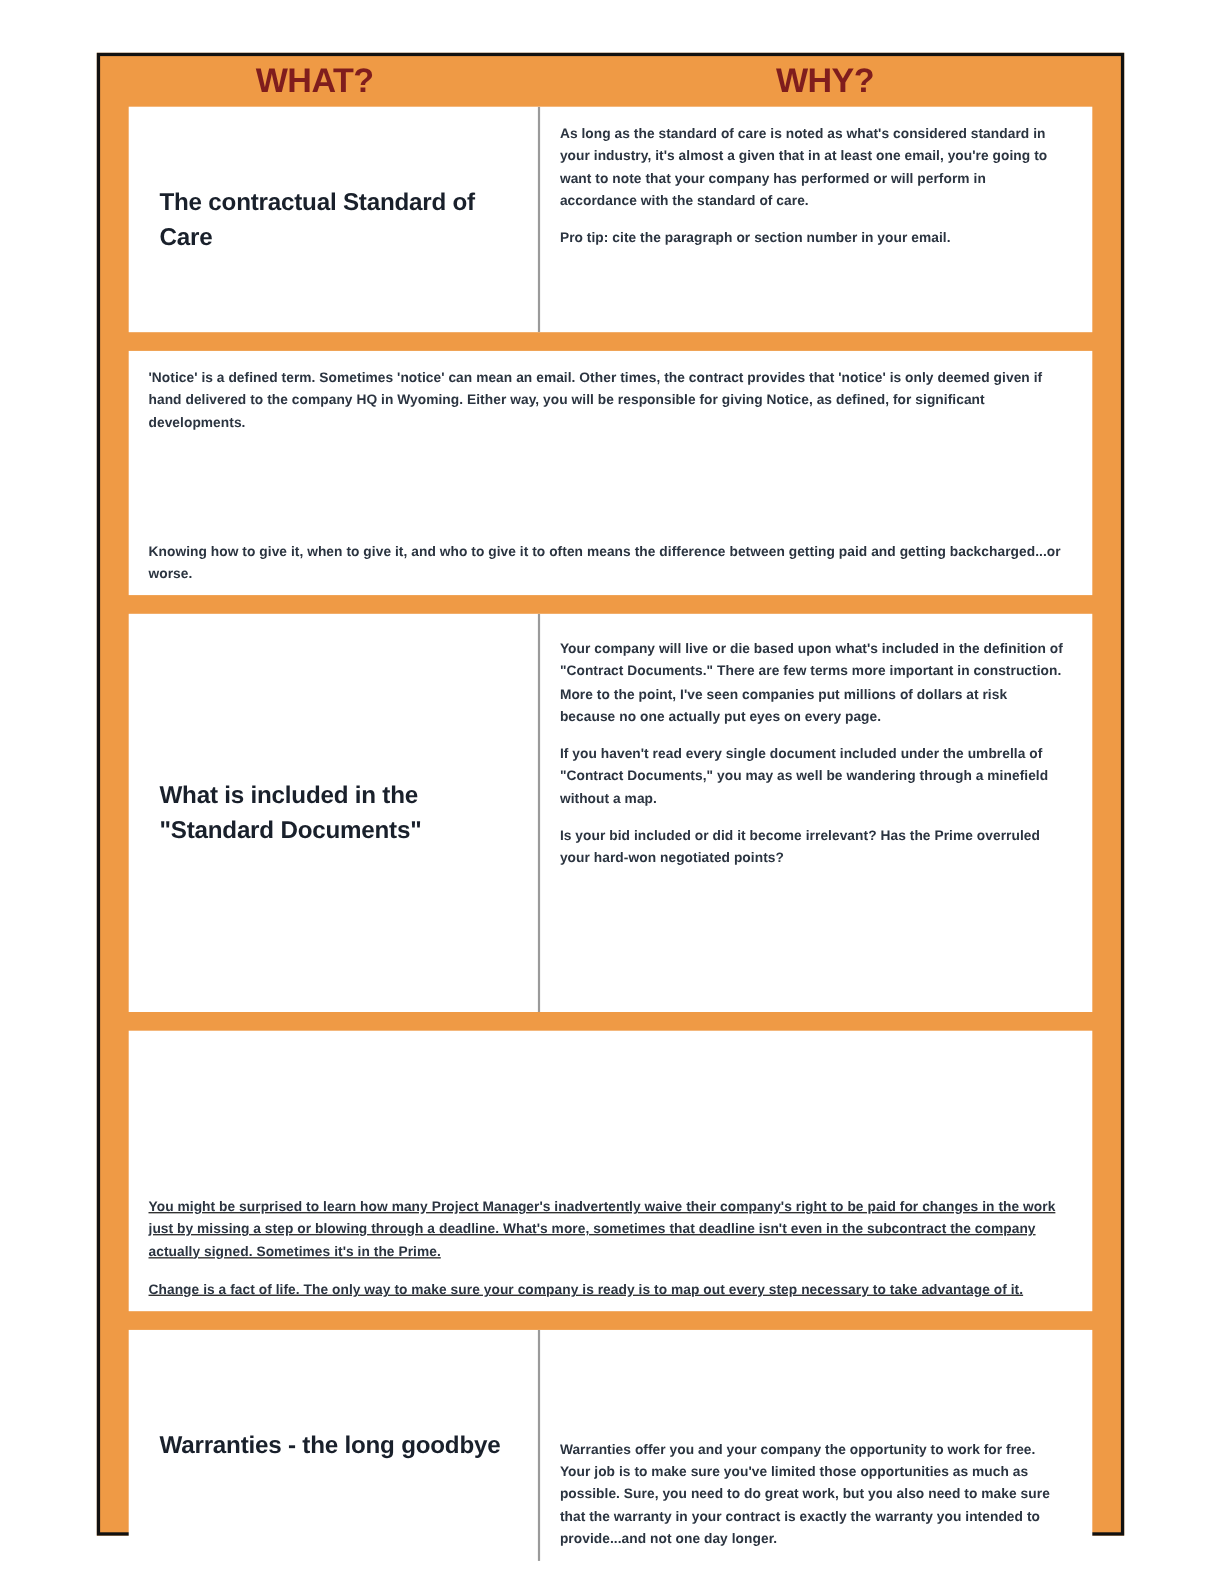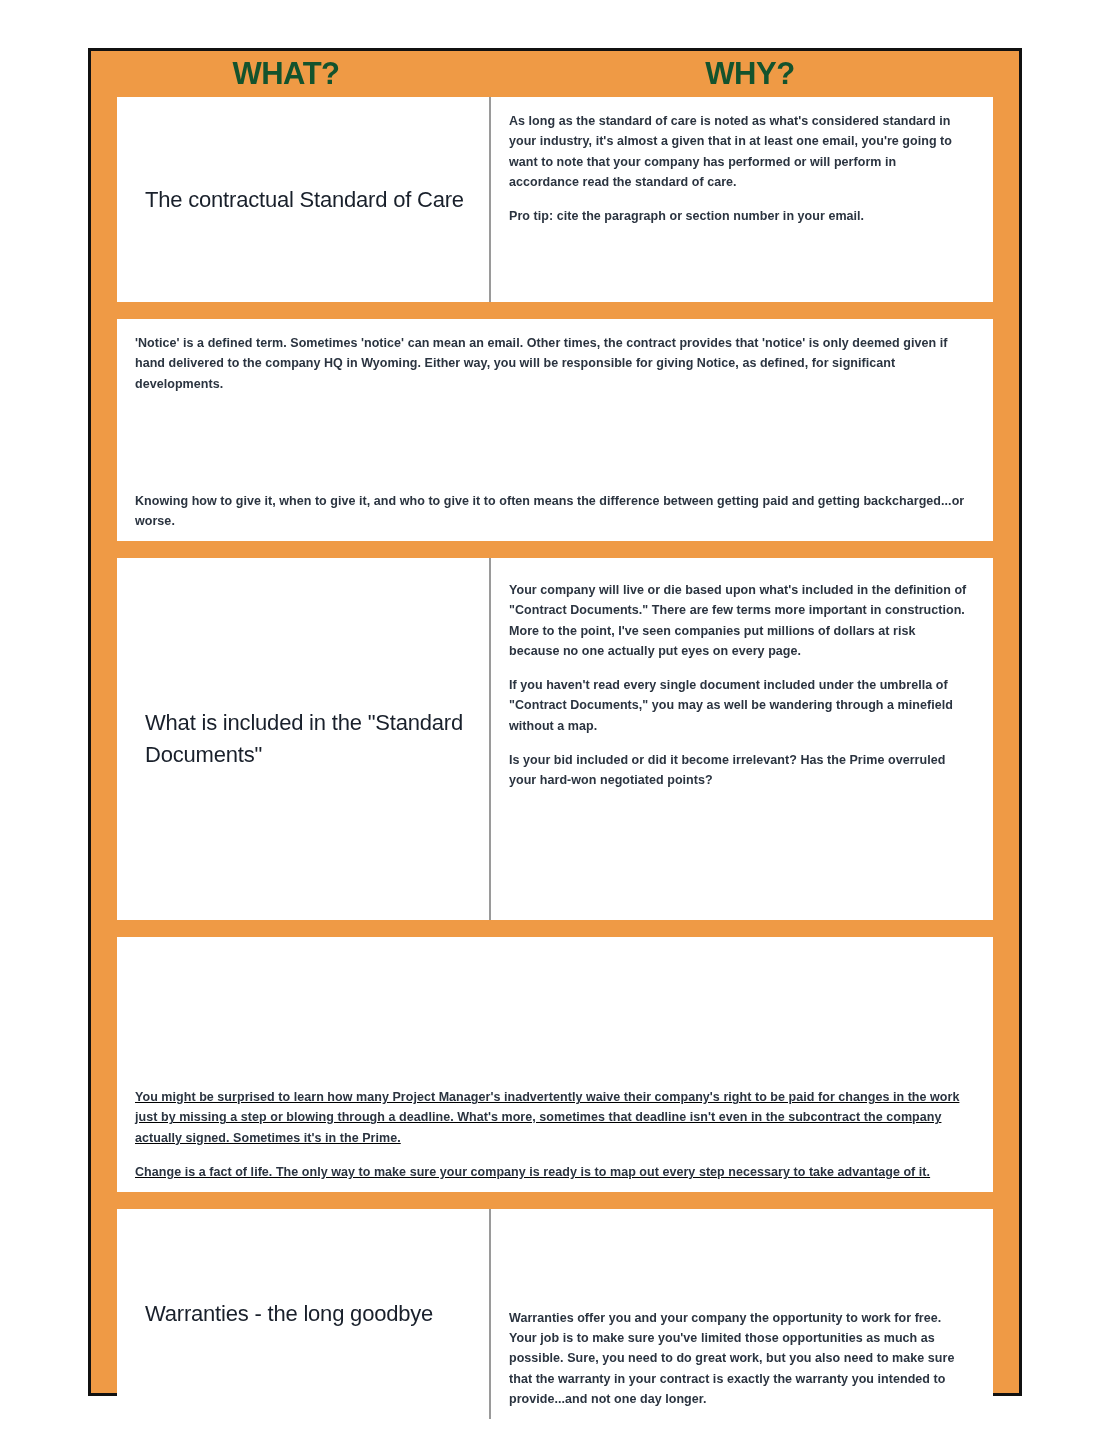--- a/index.html
+++ b/index.html
@@ -38,21 +38,21 @@
     height: 46px;
     flex: 0 0 46px;
     align-items: center;
   }
   .header-cell {
     display: flex;
     align-items: center;
     justify-content: center;
     font-weight: bold;
     font-size: 31px;
-    color: #14532d;
+    color: #7f1d1d;
     letter-spacing: -0.5px;
   }
   .header-cell.what { width: 390px; }
   .header-cell.why { flex: 1; }
 
   .rows {
     flex: 1;
     display: flex;
     flex-direction: column;
     padding: 0 26px 14px 26px;
@@ -76,21 +76,21 @@
   .cell-what {
     width: 374px;
     box-sizing: border-box;
     display: flex;
     align-items: center;
     padding: 0 22px 0 28px;
     border-right: 2px solid #9a9a9a;
   }
   .what-text {
     font-size: 22px;
-    font-weight: normal;
+    font-weight: bold;
     color: #19202b;
     line-height: 1.45;
     letter-spacing: -0.2px;
   }
   .cell-why {
     flex: 1;
     box-sizing: border-box;
     padding: 14px 26px 10px 18px;
     display: flex;
     flex-direction: column;
@@ -123,21 +123,21 @@
       <div class="header-cell why">WHY?</div>
     </div>
 
     <div class="rows">
 
       <div class="row r0">
         <div class="cell-what">
           <div class="what-text">The contractual Standard of Care</div>
         </div>
         <div class="cell-why">
-          <p class="why-para">As long as the standard of care is noted as what's considered standard in your industry, it's almost a given that in at least one email, you're going to want to note that your company has performed or will perform in accordance read the standard of care.</p>
+          <p class="why-para">As long as the standard of care is noted as what's considered standard in your industry, it's almost a given that in at least one email, you're going to want to note that your company has performed or will perform in accordance with the standard of care.</p>
           <p class="why-para">Pro tip: cite the paragraph or section number in your email.</p>
         </div>
       </div>
 
       <div class="row r1">
         <div class="cell-why">
           <p class="why-para">'Notice' is a defined term. Sometimes 'notice' can mean an email. Other times, the contract provides that 'notice' is only deemed given if hand delivered to the company HQ in Wyoming. Either way, you will be responsible for giving Notice, as defined, for significant developments.</p>
           <p class="why-para">Knowing how to give it, when to give it, and who to give it to often means the difference between getting paid and getting backcharged...or worse.</p>
         </div>
       </div>

